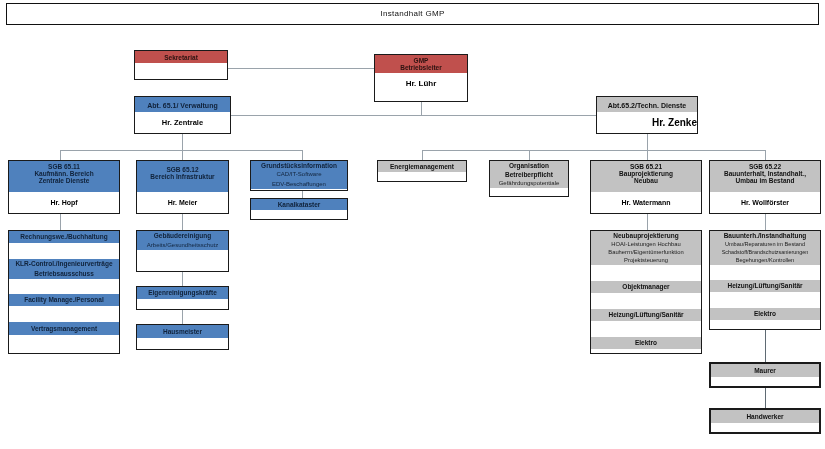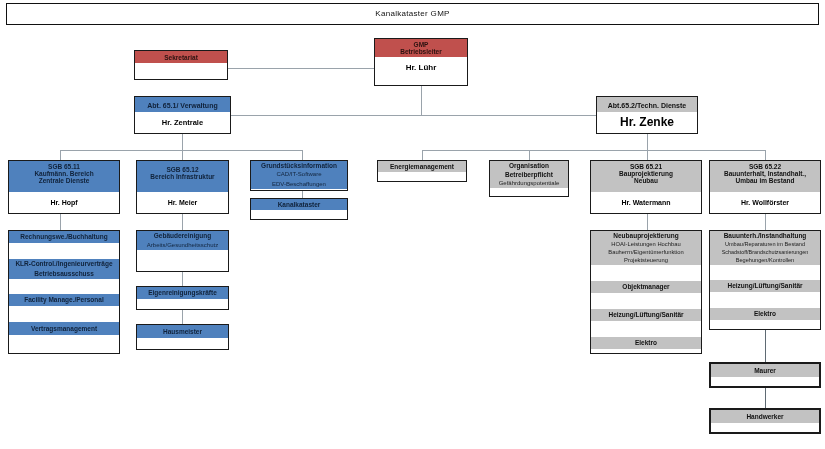--- a/index.html
+++ b/index.html
@@ -92,21 +92,21 @@
   .blue .row-sub { background:#4f81bd; color:#13263f; }
   .gray .row-lbl { background:#c2c2c2; color:#111111; }
   .gray .row-sub { background:#c2c2c2; color:#1d1d1d; }
 </style>
 </head>
 <body>
 
 <div id="canvas">
 
   <div id="titlebar">
-    <div class="t">Kanalkataster  GMP</div>
+    <div class="t">Instandhalt  GMP</div>
   </div>
 
   <div class="ln lnh" style="left:228px; top:68px; width:146px;"></div>
 
   <div class="ln lnv" style="left:421px; top:80px; height:35px;"></div>
 
   <div class="ln lnh" style="left:228px; top:115px; width:419px;"></div>
 
   <div class="ln lnv" style="left:182px; top:134px; height:16px;"></div>
 
@@ -126,41 +126,41 @@
   <div class="ln lnv" style="left:60px; top:214px; height:16px;"></div>
   <div class="ln lnv" style="left:182px; top:214px; height:16px;"></div>
   <div class="ln lnv" style="left:182px; top:272px; height:14px;"></div>
   <div class="ln lnv" style="left:182px; top:310px; height:14px;"></div>
   <div class="ln lnv" style="left:302px; top:190px; height:8px;"></div>
   <div class="ln lnv" style="left:647px; top:214px; height:16px;"></div>
   <div class="ln lnv" style="left:765px; top:214px; height:16px;"></div>
   <div class="ln lnv lndark" style="left:765px; top:330px; height:32px;"></div>
   <div class="ln lnv lndark" style="left:765px; top:388px; height:20px;"></div>
 
-  <div class="box red" style="left:374px; top:38px; width:94px; height:48px;">
+  <div class="box red" style="left:374px; top:54px; width:94px; height:48px;">
     <div class="hdr" style="height:18px; font-size:6.5px; padding-top:2px;">
       <div>GMP</div>
       <div>Betriebsleiter</div>
     </div>
     <div class="name" style="height:22px; line-height:22px; font-size:8px;">Hr. Lühr</div>
   </div>
 
   <div class="box red" style="left:134px; top:50px; width:94px; height:30px;">
     <div class="hdr" style="height:12px; line-height:12px; font-size:6.5px;">Sekretariat</div>
     <div class="name blank" style="height:16px;"></div>
   </div>
 
   <div class="box blue" style="left:134px; top:96px; width:97px; height:38px;">
     <div class="hdr" style="height:15px; line-height:15px; font-size:7px;">Abt. 65.1/ Verwaltung</div>
     <div class="name" style="height:21px; line-height:21px; font-size:7.5px;">Hr. Zentrale</div>
   </div>
 
   <div class="box gray" style="left:596px; top:96px; width:102px; height:38px;">
     <div class="hdr" style="height:15px; line-height:15px; font-size:7px;">Abt.65.2/Techn. Dienste</div>
-    <div class="name" style="height:21px; line-height:21px; font-size:12px;">Hr. Zenke</div>
+    <div class="name" style="height:21px; line-height:21px; font-size:10px;text-align:right;">Hr. Zenke</div>
   </div>
 
   <div class="box blue" style="left:8px; top:160px; width:112px; height:54px;">
     <div class="hdr" style="height:31px; font-size:6.5px; padding-top:2px;">
       <div>SGB 65.11</div>
       <div>Kaufmänn. Bereich</div>
       <div>Zentrale Dienste</div>
     </div>
     <div class="name" style="height:21px; line-height:21px; font-size:7px;">Hr. Hopf</div>
   </div>

